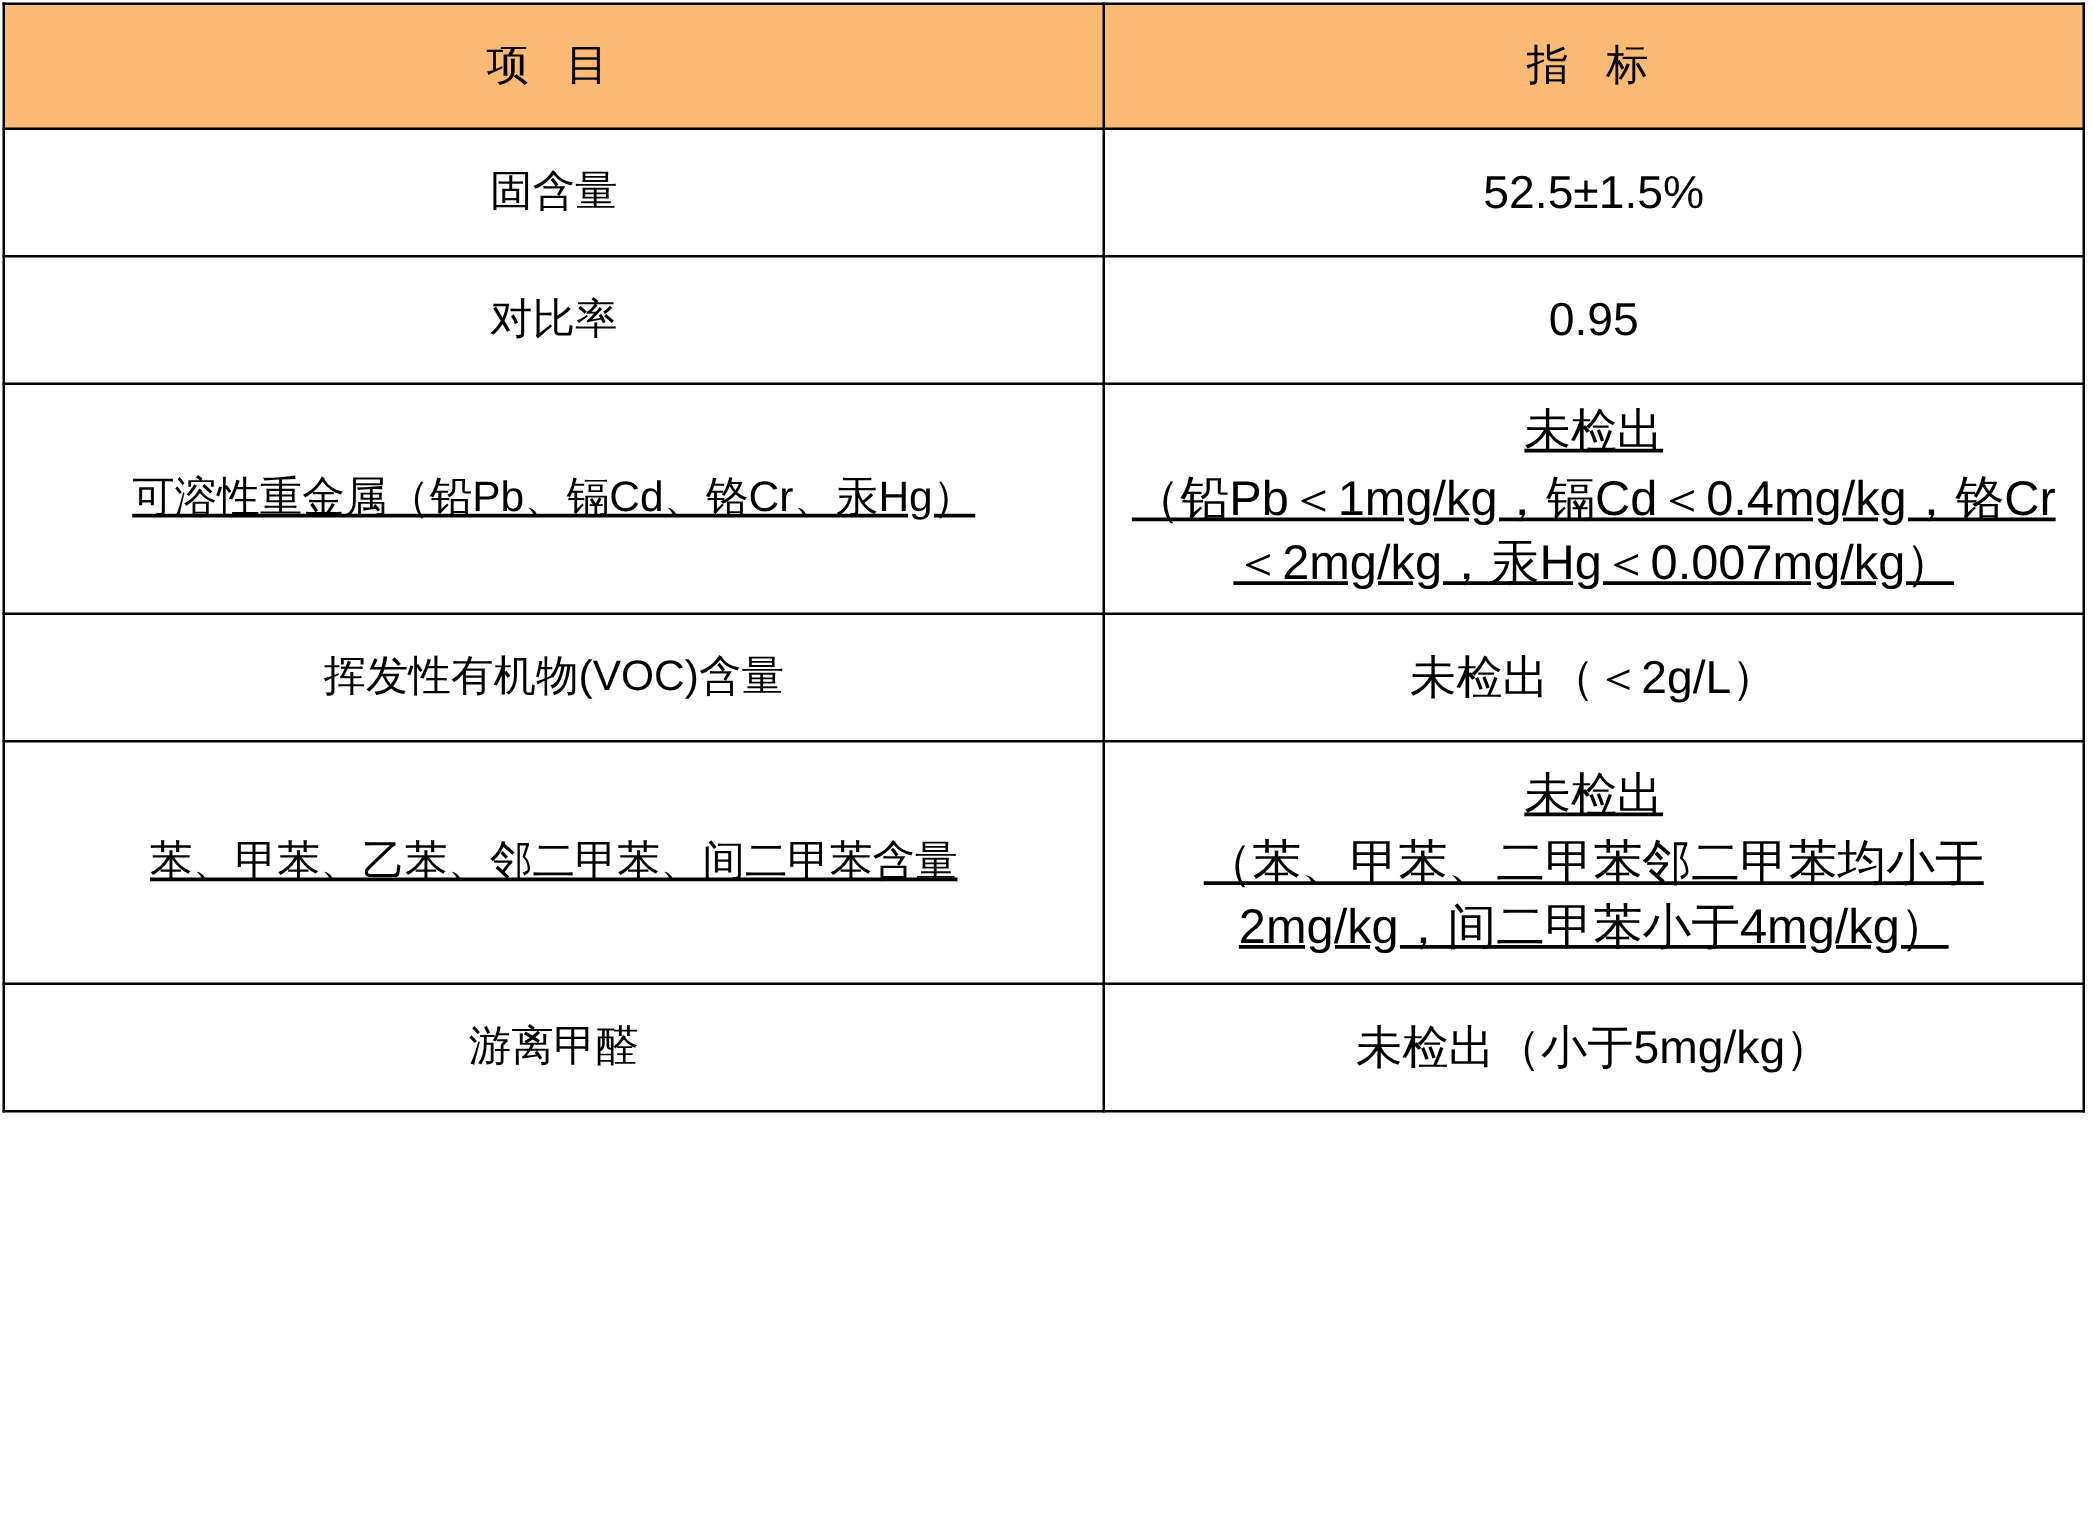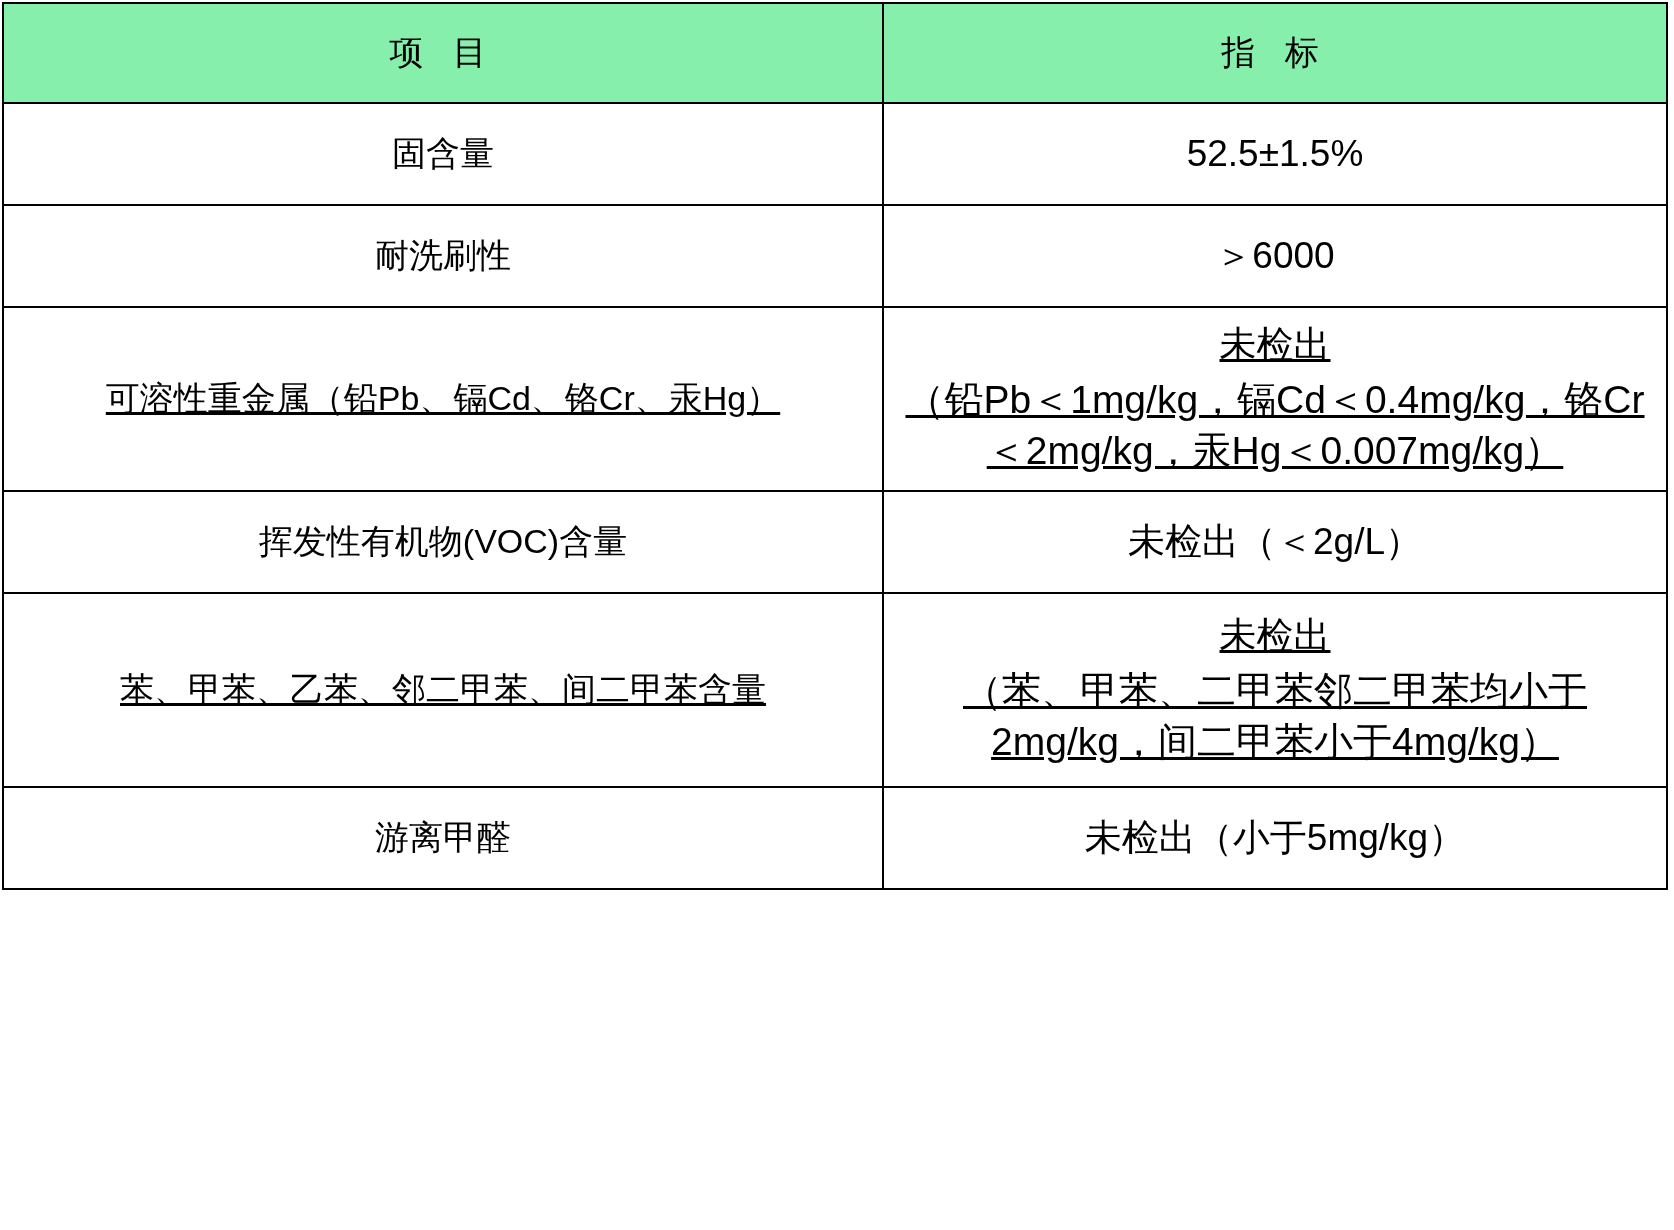--- a/index.html
+++ b/index.html
@@ -32,21 +32,21 @@
   table.spec th, table.spec td {
     border: 2px solid #000000;
     text-align: center;
     vertical-align: middle;
     padding: 6px 4px;
     font-weight: normal;
     font-size: 34px;
     line-height: 1.35;
   }
   thead th {
-    background: #86efac;
+    background: #fdba74;
     height: 86px;
     font-size: 38px;
     letter-spacing: 10px;
     padding-left: 10px;
   }
   tr.r-normal td { height: 88px; }
   tr.r-tall td { height: 170px; }
   tr.r-tall2 td { height: 180px; }
 
   td.item-cell { font-size: 37px; }
@@ -82,23 +82,23 @@
       </tr>
     </thead>
     <tbody>
       <tr class="r-normal">
         <td class="item-cell">固含量</td>
         <td class="index-cell">
           <span class="main-line">52.5±1.5%</span>
         </td>
       </tr>
       <tr class="r-normal">
-        <td class="item-cell">耐洗刷性</td>
+        <td class="item-cell">对比率</td>
         <td class="index-cell">
-          <span class="main-line">＞6000</span>
+          <span class="main-line">0.95</span>
         </td>
       </tr>
       <tr class="r-tall">
         <td class="item-cell item-wide tight">可溶性重金属（铅Pb、镉Cd、铬Cr、汞Hg）</td>
         <td class="index-cell tight">
           <span class="main-line">未检出</span>
           <span class="sub">（铅Pb＜1mg/kg，镉Cd＜0.4mg/kg，铬Cr＜2mg/kg，汞Hg＜0.007mg/kg）</span>
         </td>
       </tr>
       <tr class="r-normal">

